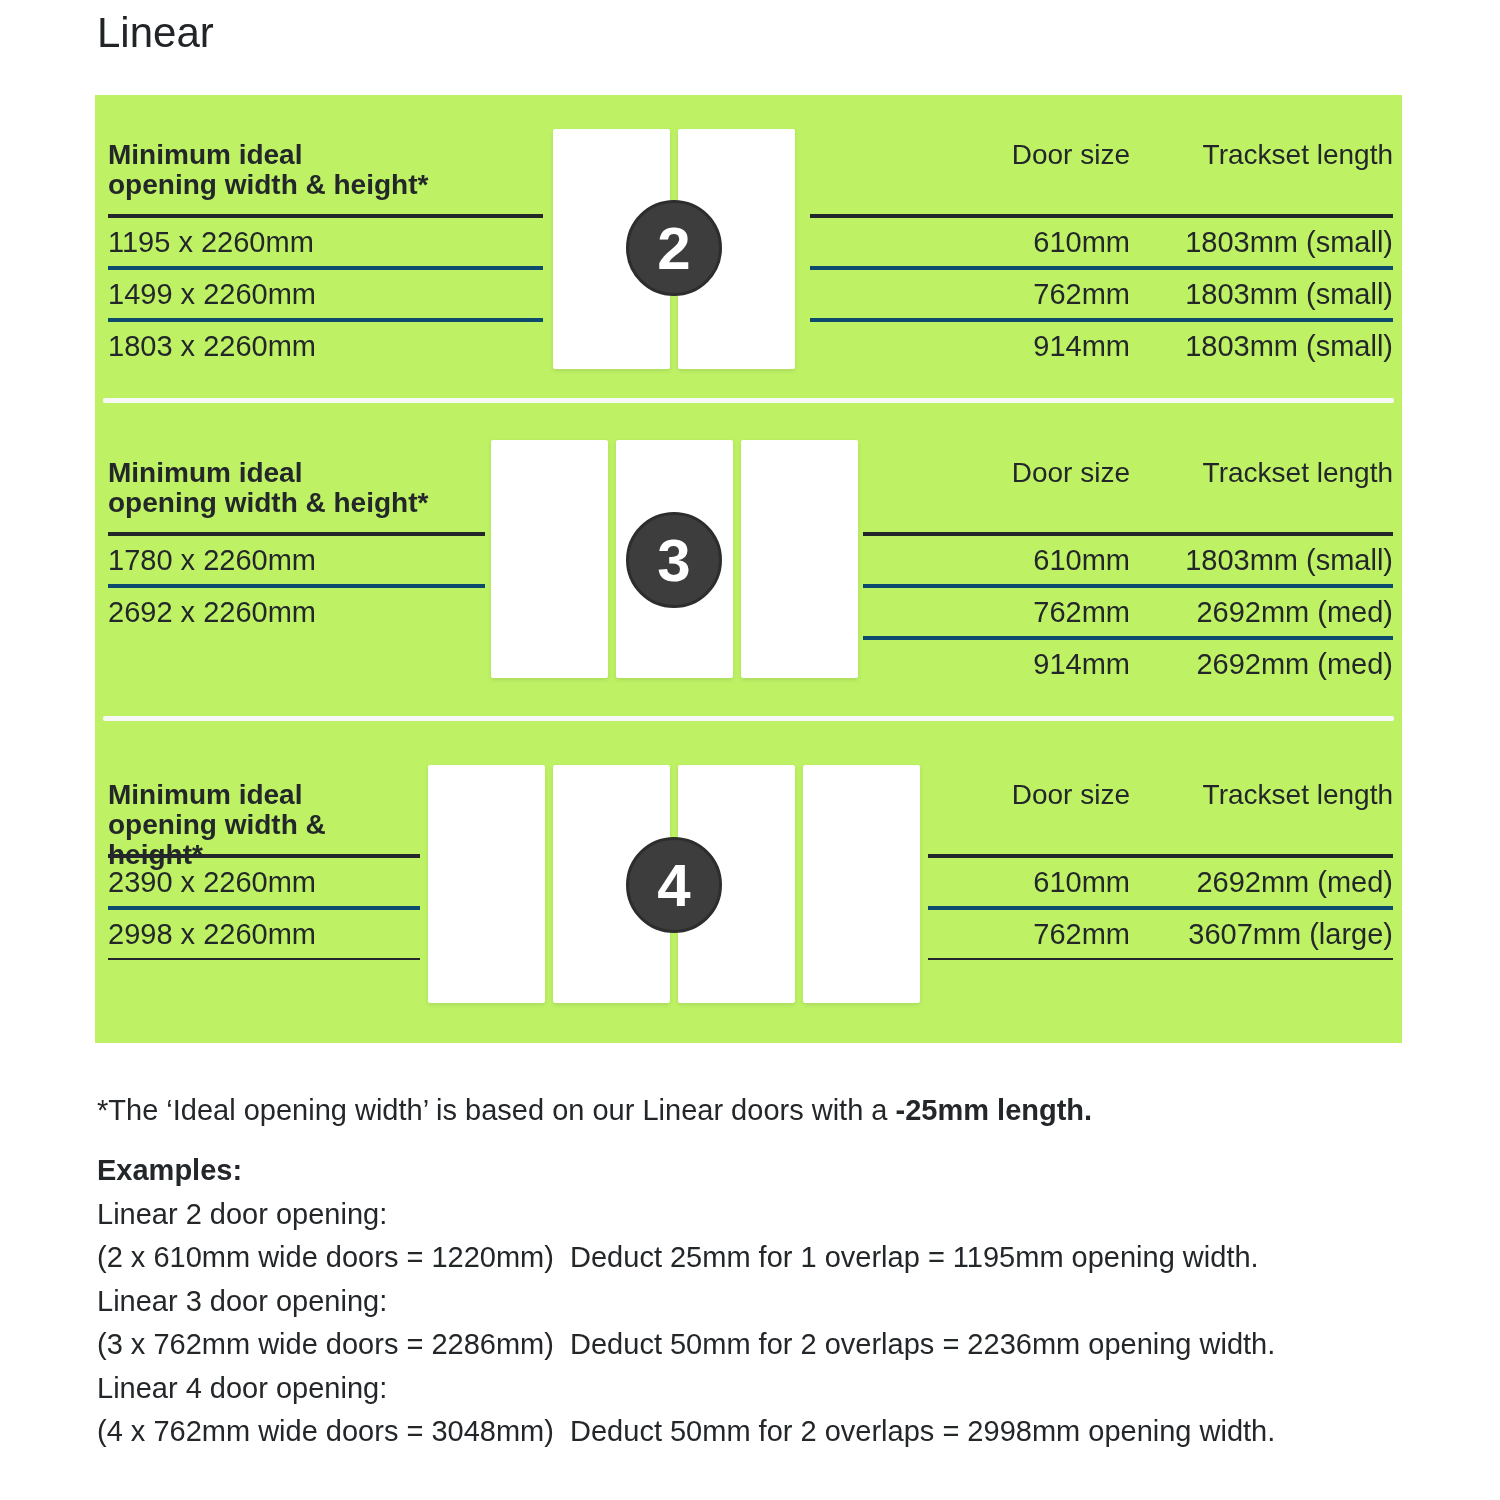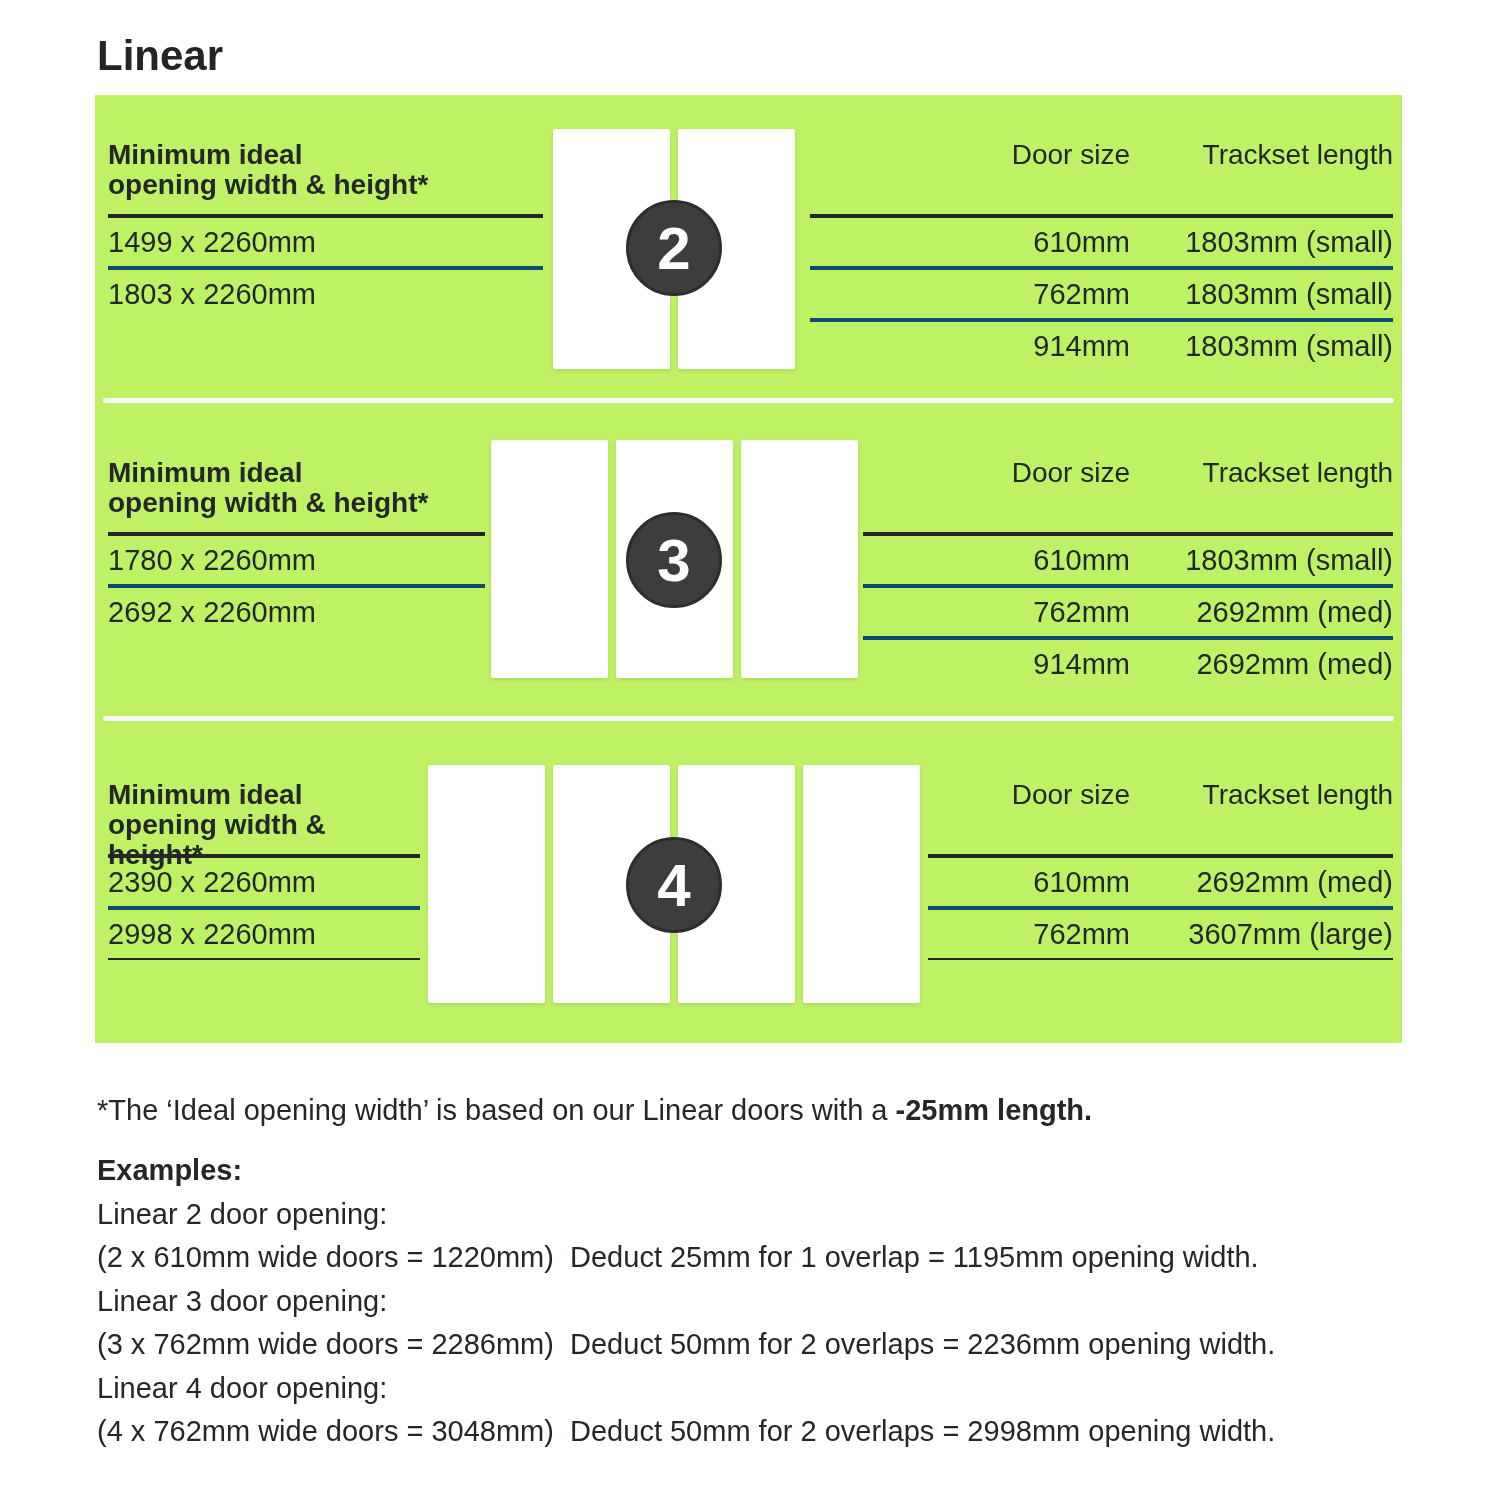--- a/index.html
+++ b/index.html
@@ -4,22 +4,22 @@
 <style>
   html, body { margin: 0; padding: 0; background: #ffffff; }
   body {
     width: 1500px; height: 1500px; position: relative;
     font-family: "Liberation Sans", "DejaVu Sans", sans-serif;
     color: #24272a;
   }
   .page { position: absolute; inset: 0; }
 
   .title {
-    position: absolute; left: 97px; top: 32px; margin: 0;
-    font-size: 42px; font-weight: 700; letter-spacing: 0px; color: #222527;
+    position: absolute; left: 97px; top: 9px; margin: 0;
+    font-size: 42px; font-weight: 400; letter-spacing: 0px; color: #222527;
   }
 
   .panel {
     position: absolute; left: 95px; top: 95px; width: 1307px; height: 948px;
     background: #bef264;
   }
 
   .sep {
     position: absolute; left: 8px; width: calc(100% - 16px); height: 5px;
     background: #f7f9f9; border-radius: 2px;
@@ -78,20 +78,21 @@
   <div class="panel">
 
     <div>
       <div class="tbl" style="left:13px; top:45px; width:435px;">
         <div class="thead lhead">
           <div>Minimum ideal</div>
           <div>opening width &amp; height*</div>
         </div>
         <div class="rule"></div>
         <div class="rows">
+          <div class="row">1195 x 2260mm</div>
           <div class="row">1499 x 2260mm</div>
           <div class="row">1803 x 2260mm</div>
         </div>
       </div>
 
       <div>
         <div class="door" style="left:458px; top:34px; height:240px;"></div>
         <div class="door" style="left:583px; top:34px; height:240px;"></div>
         <div class="badge" style="left:531px; top:105px;">2</div>
       </div>

